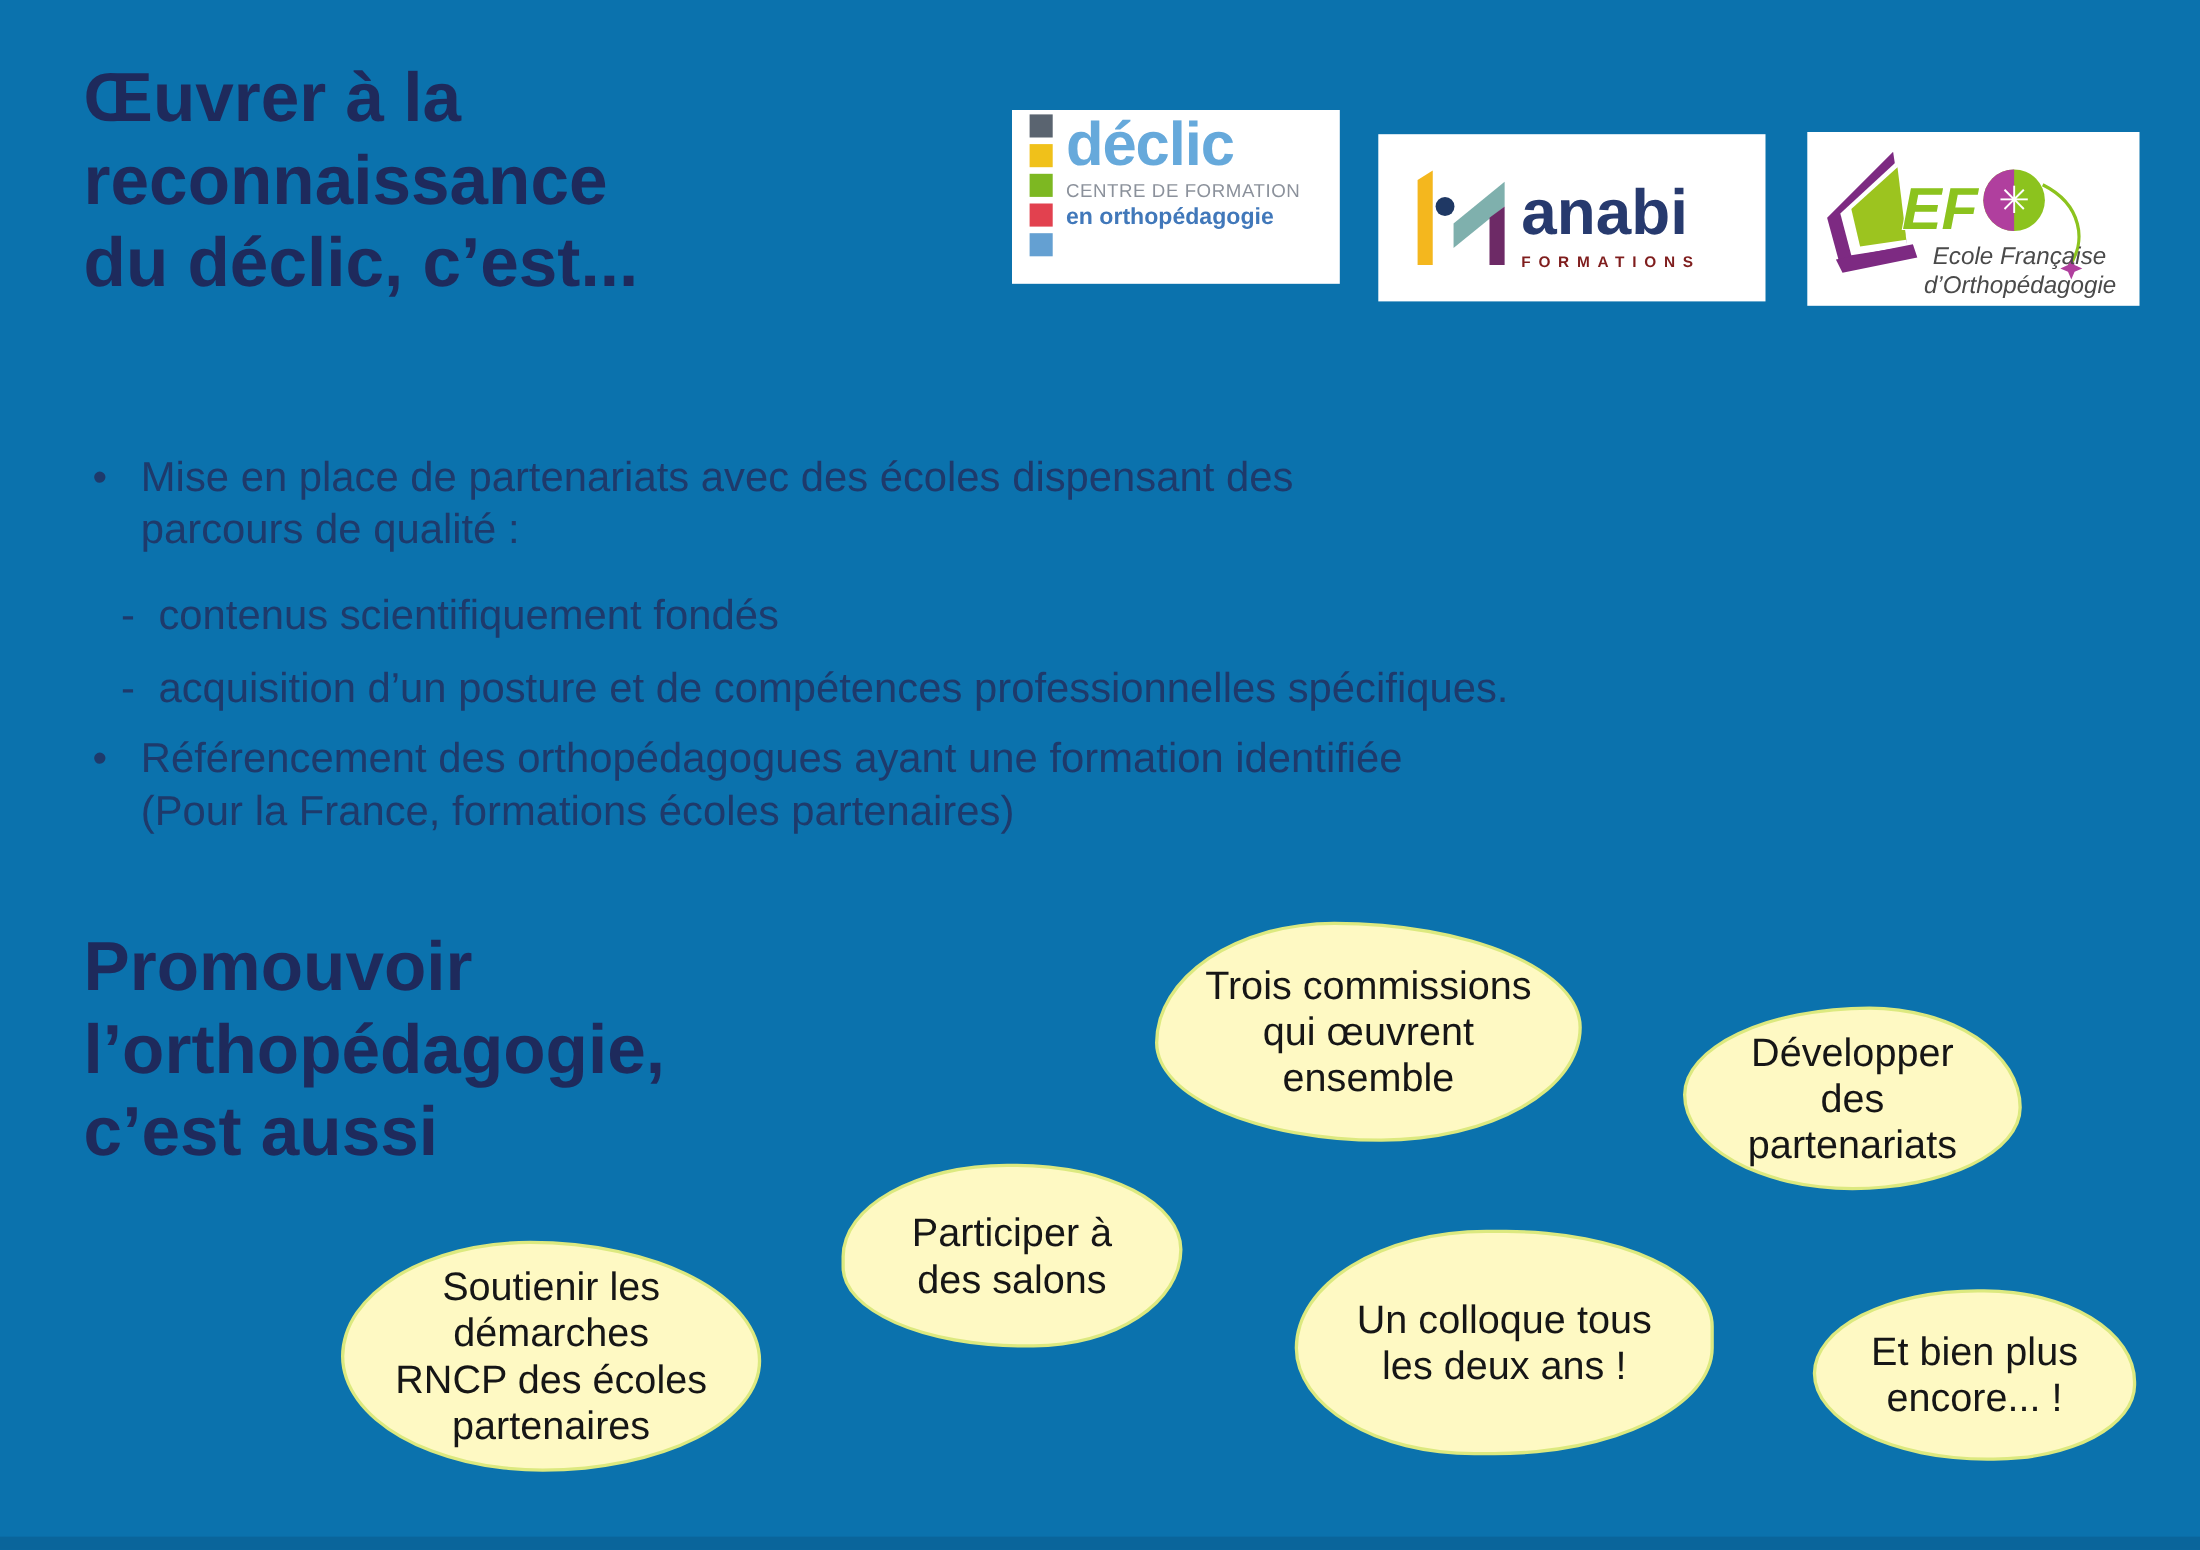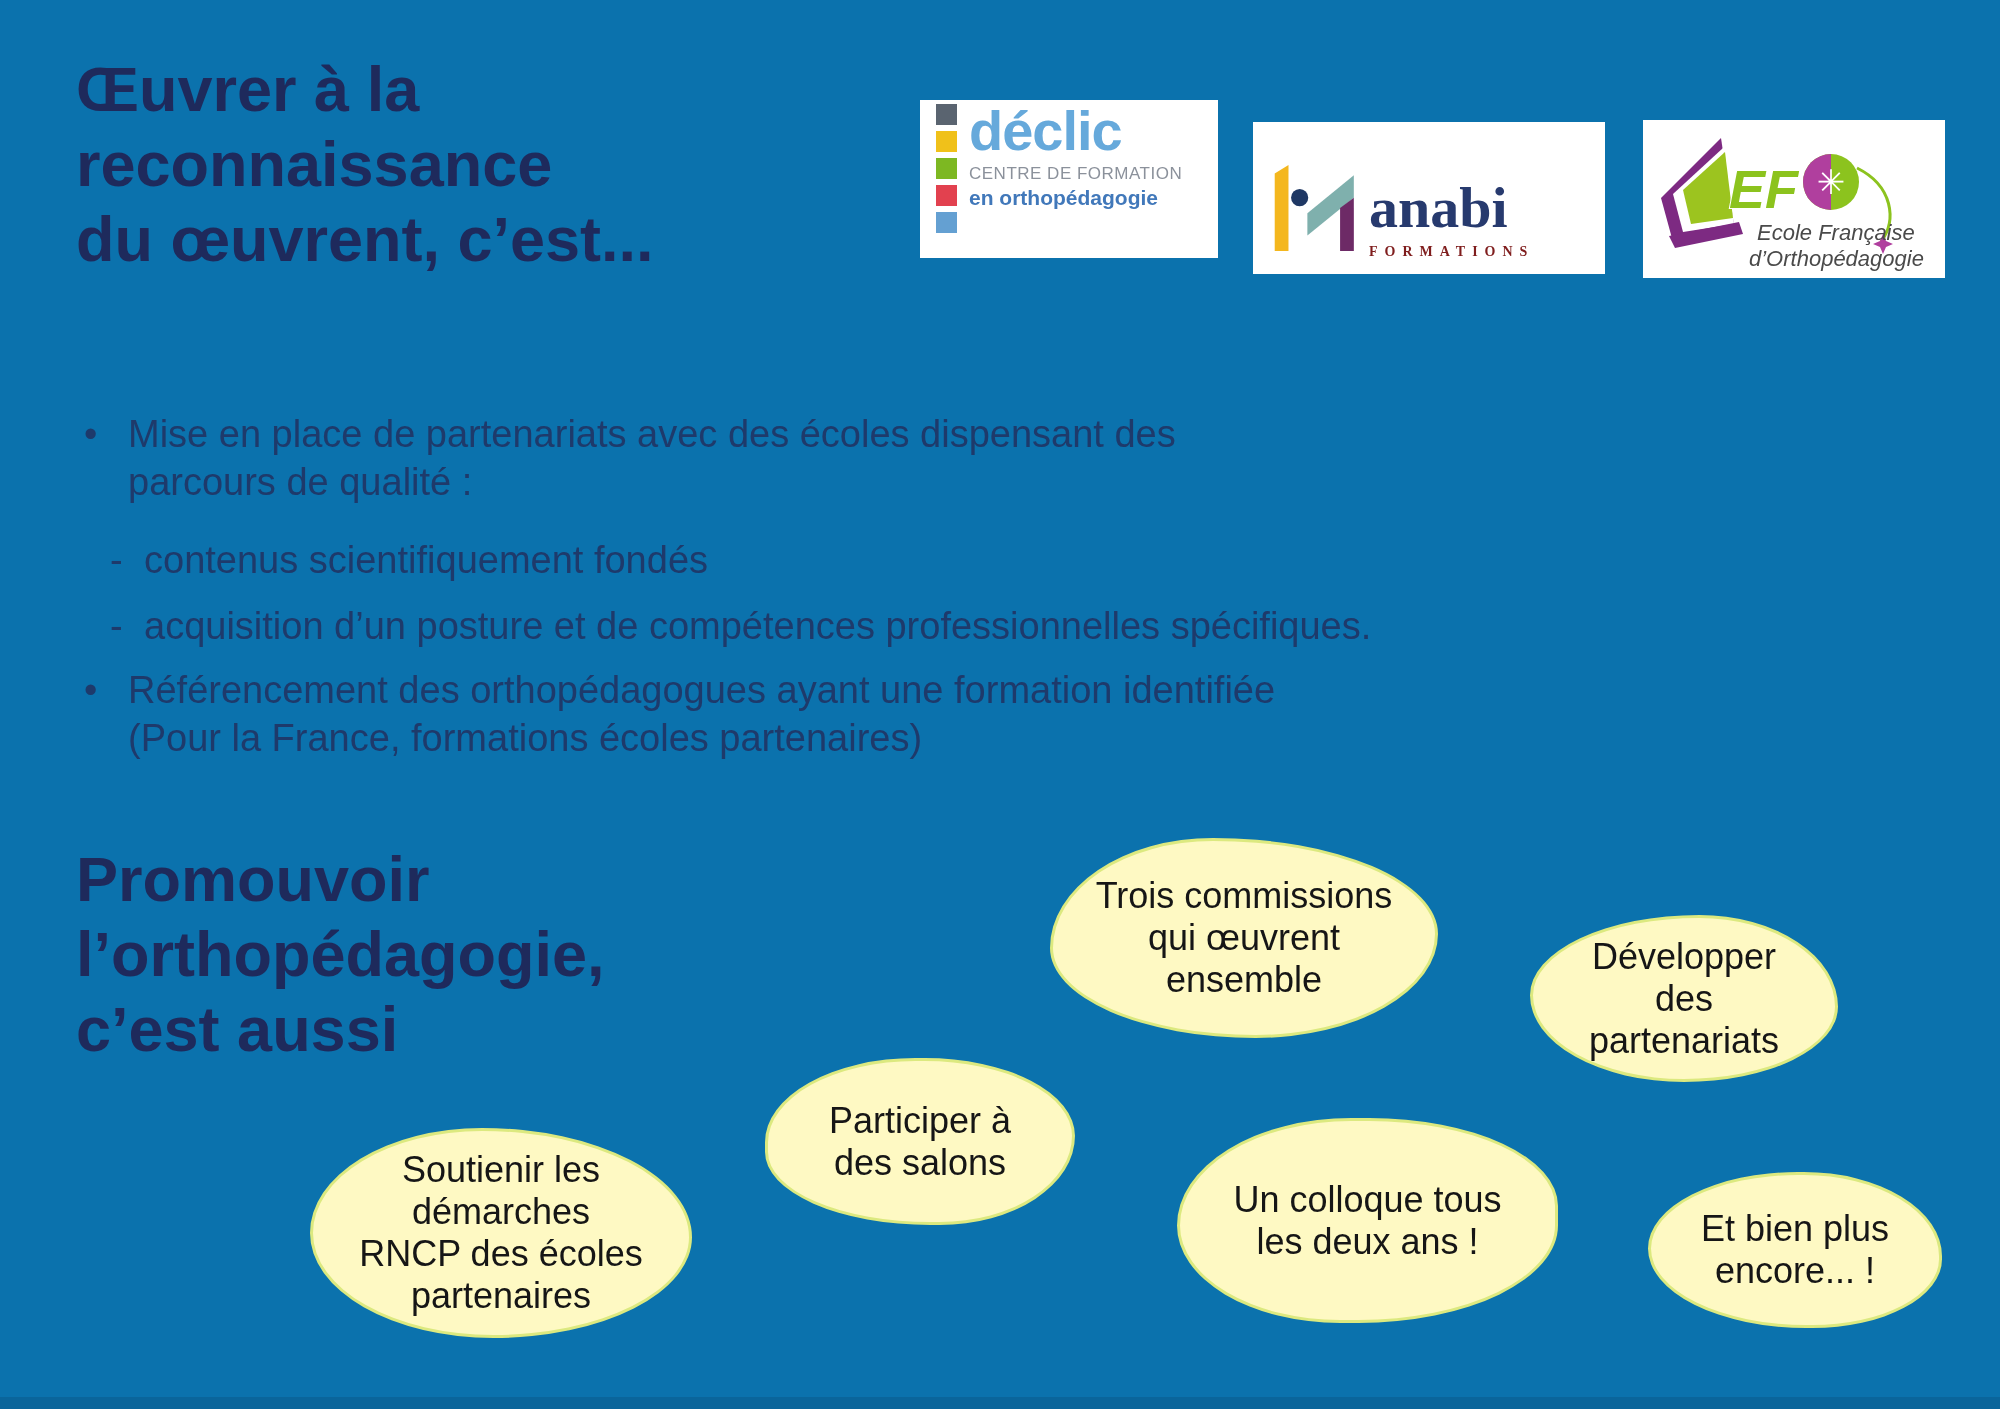--- a/index.html
+++ b/index.html
@@ -23,21 +23,21 @@
   .declic-squares { display:flex; flex-direction:column; gap:6px; }
   .sq { width:21px; height:21px; display:block; }
   .sq1{background:#5A6470}.sq2{background:#F0C11A}.sq3{background:#7DB822}
   .sq4{background:#E2414F}.sq5{background:#64A0D2}
   .declic-textcol { display:flex; flex-direction:column; }
   .declic-wordmark { font-size:56px; font-weight:bold; color:#66A9DB; line-height:0.95; letter-spacing:-1px; }
   .declic-sub1 { font-size:17px; color:#8B919B; margin-top:7px; letter-spacing:0.5px; }
   .declic-sub2 { font-size:21px; color:#4178BA; font-weight:bold; margin-top:2px; }
 
   #logo-manabi { left:1253px; top:122px; width:352px; height:152px;
-    display:flex; align-items:flex-end; padding:14px 20px; gap:10px;font-family:Liberation Serif, serif; }
+    display:flex; align-items:center; padding:14px 34px; gap:10px; }
   .manabi-m { width:86px; height:104px; flex:none; }
   .manabi-textcol { display:flex; flex-direction:column; margin-top:14px; }
   .manabi-wordmark { font-size:58px; font-weight:bold; color:#273A6E; line-height:1; }
   .manabi-sub { font-size:14px; color:#7f1d1d; letter-spacing:7px; margin-top:7px; font-weight:bold; }
 
   #logo-efo { left:1643px; top:120px; width:302px; height:158px; }
   #logo-efo svg { width:302px; height:158px; display:block; }
   .efo-acronym { font-size:54px; font-weight:bold; font-style:italic; }
   .efo-line { font-size:22px; font-style:italic; }
 
@@ -78,21 +78,21 @@
 
   .bottom-bar { position:absolute; left:0; bottom:0; width:100%; height:12px; background:#0A659B; }
 </style>
 </head>
 <body>
 
 <div class="page">
 
   <h1 id="heading1" class="heading">Œuvrer à la
 reconnaissance
-du œuvrent, c’est...</h1>
+du déclic, c’est...</h1>
 
   <div id="logo-declic" class="logo-card">
     <div class="declic-squares">
       <span class="sq sq1"></span>
       <span class="sq sq2"></span>
       <span class="sq sq3"></span>
       <span class="sq sq4"></span>
       <span class="sq sq5"></span>
     </div>
     <div class="declic-textcol">

